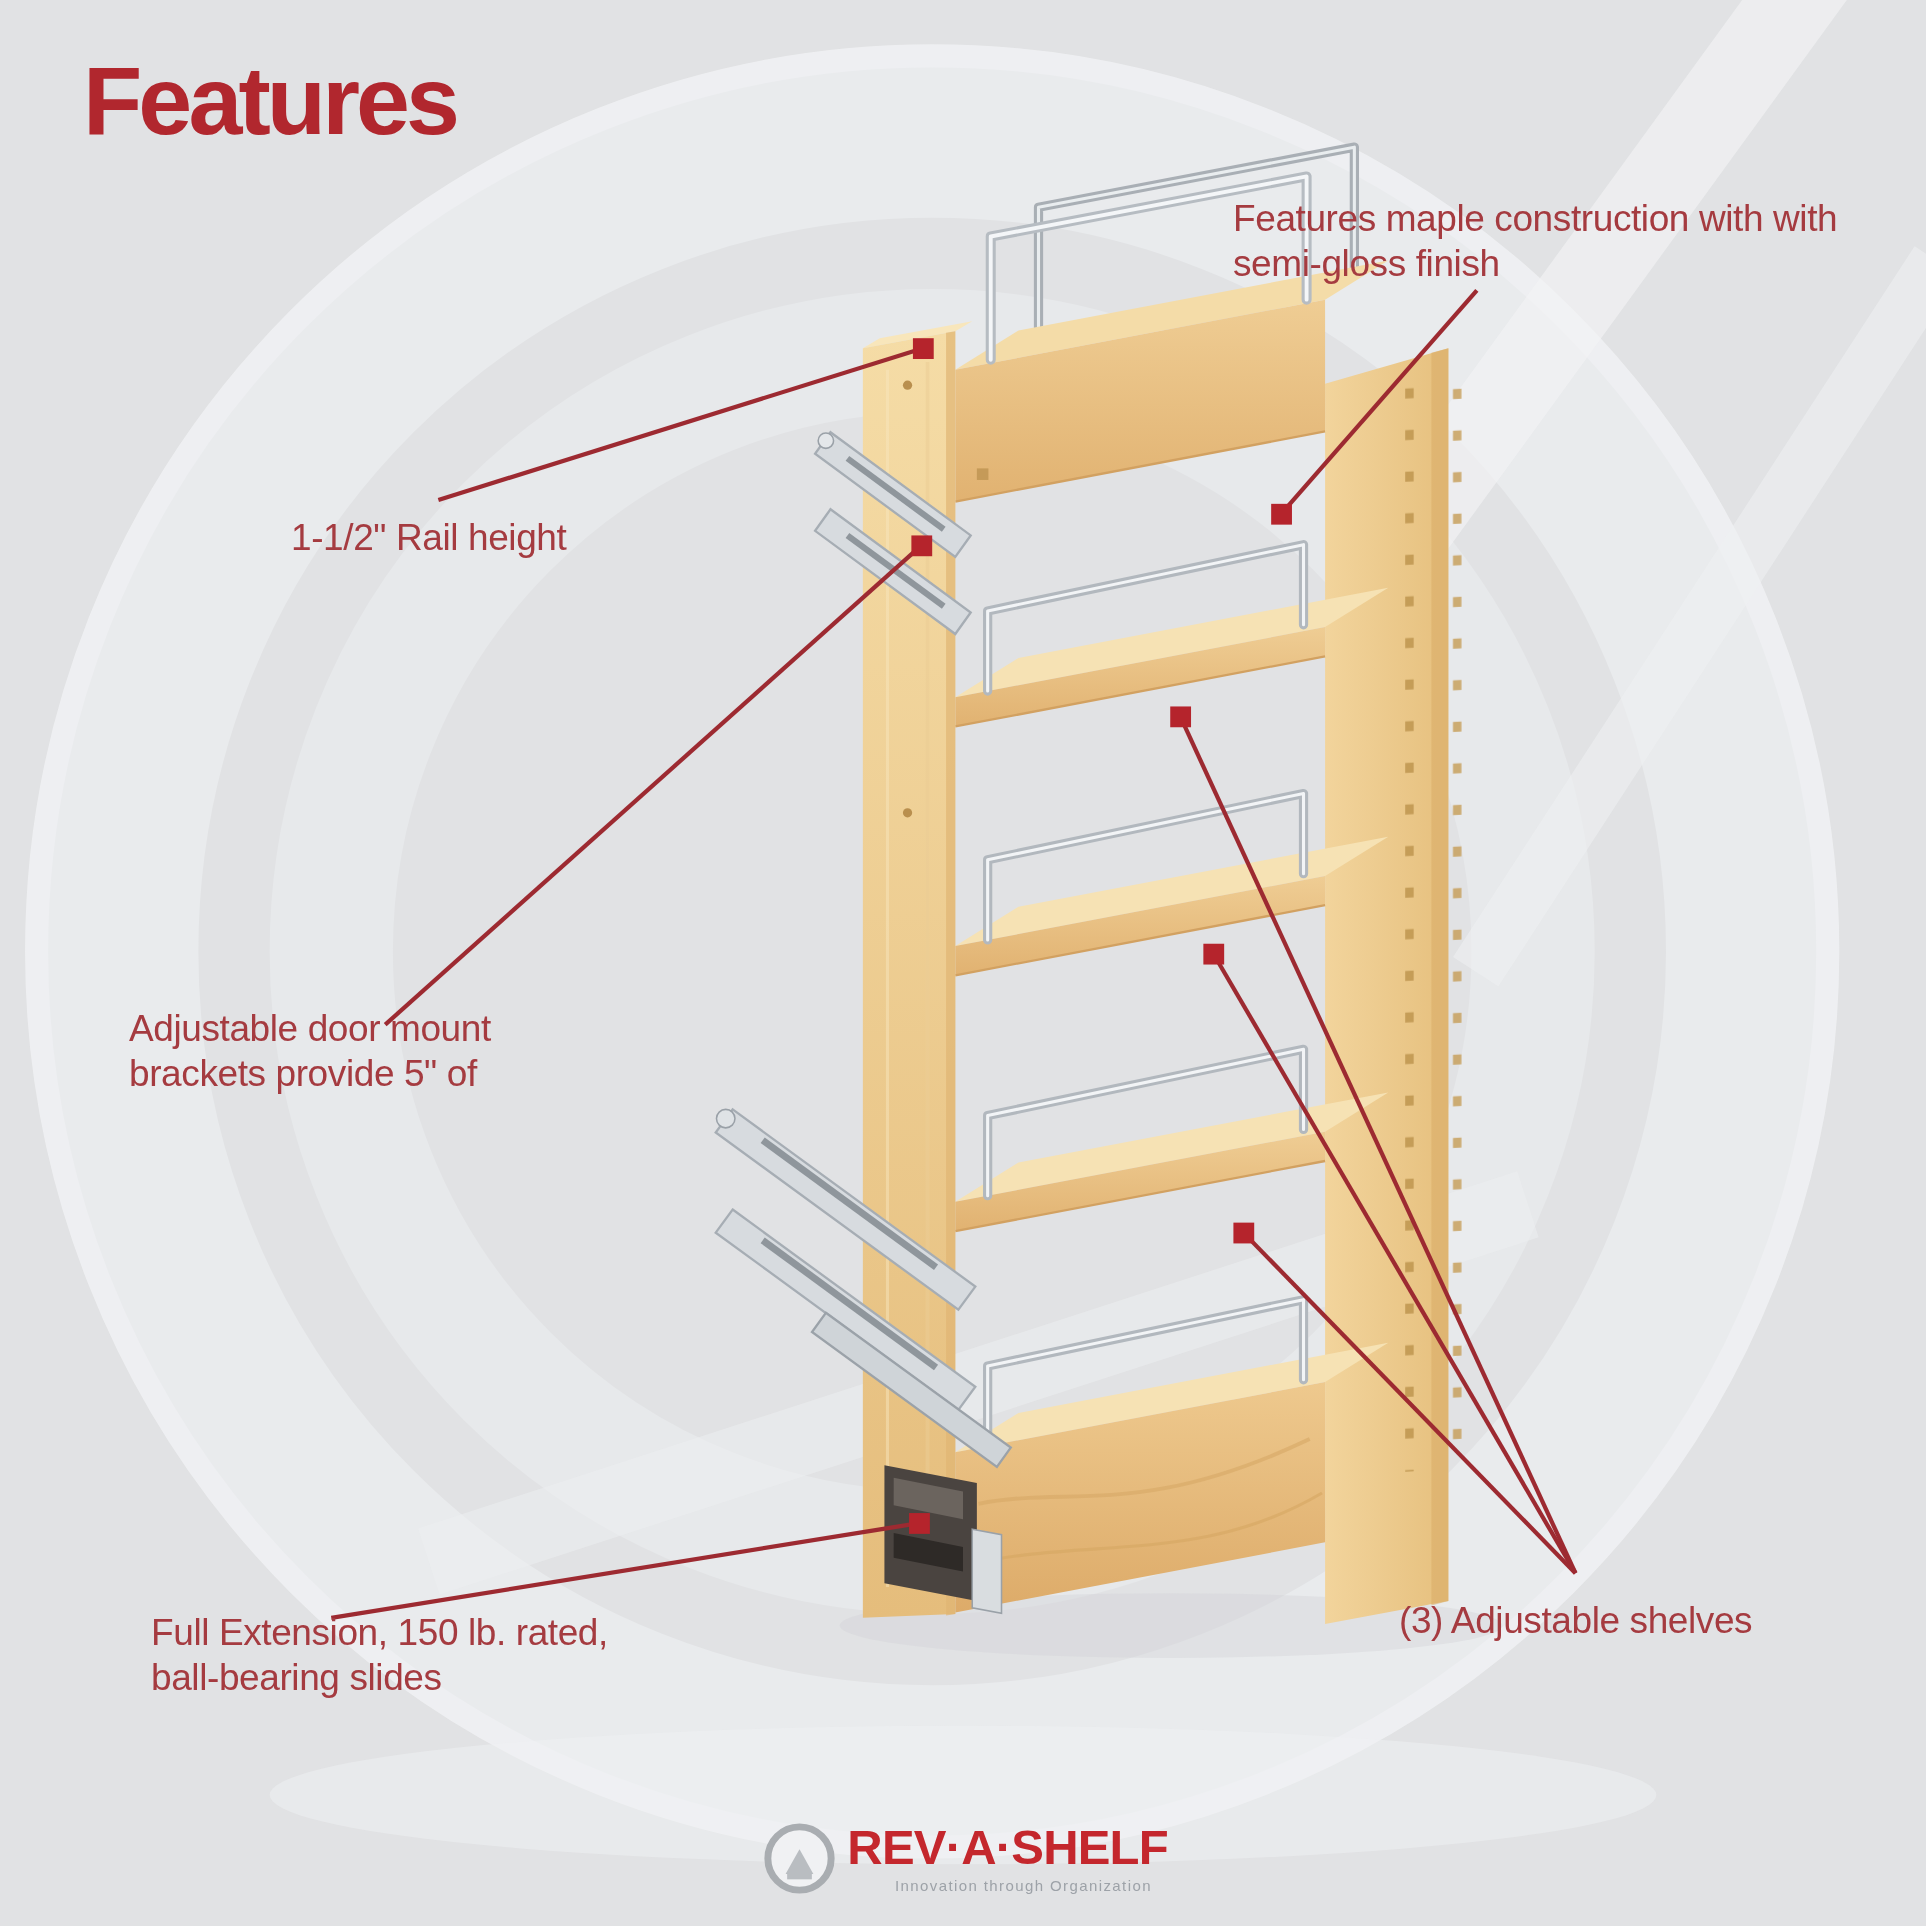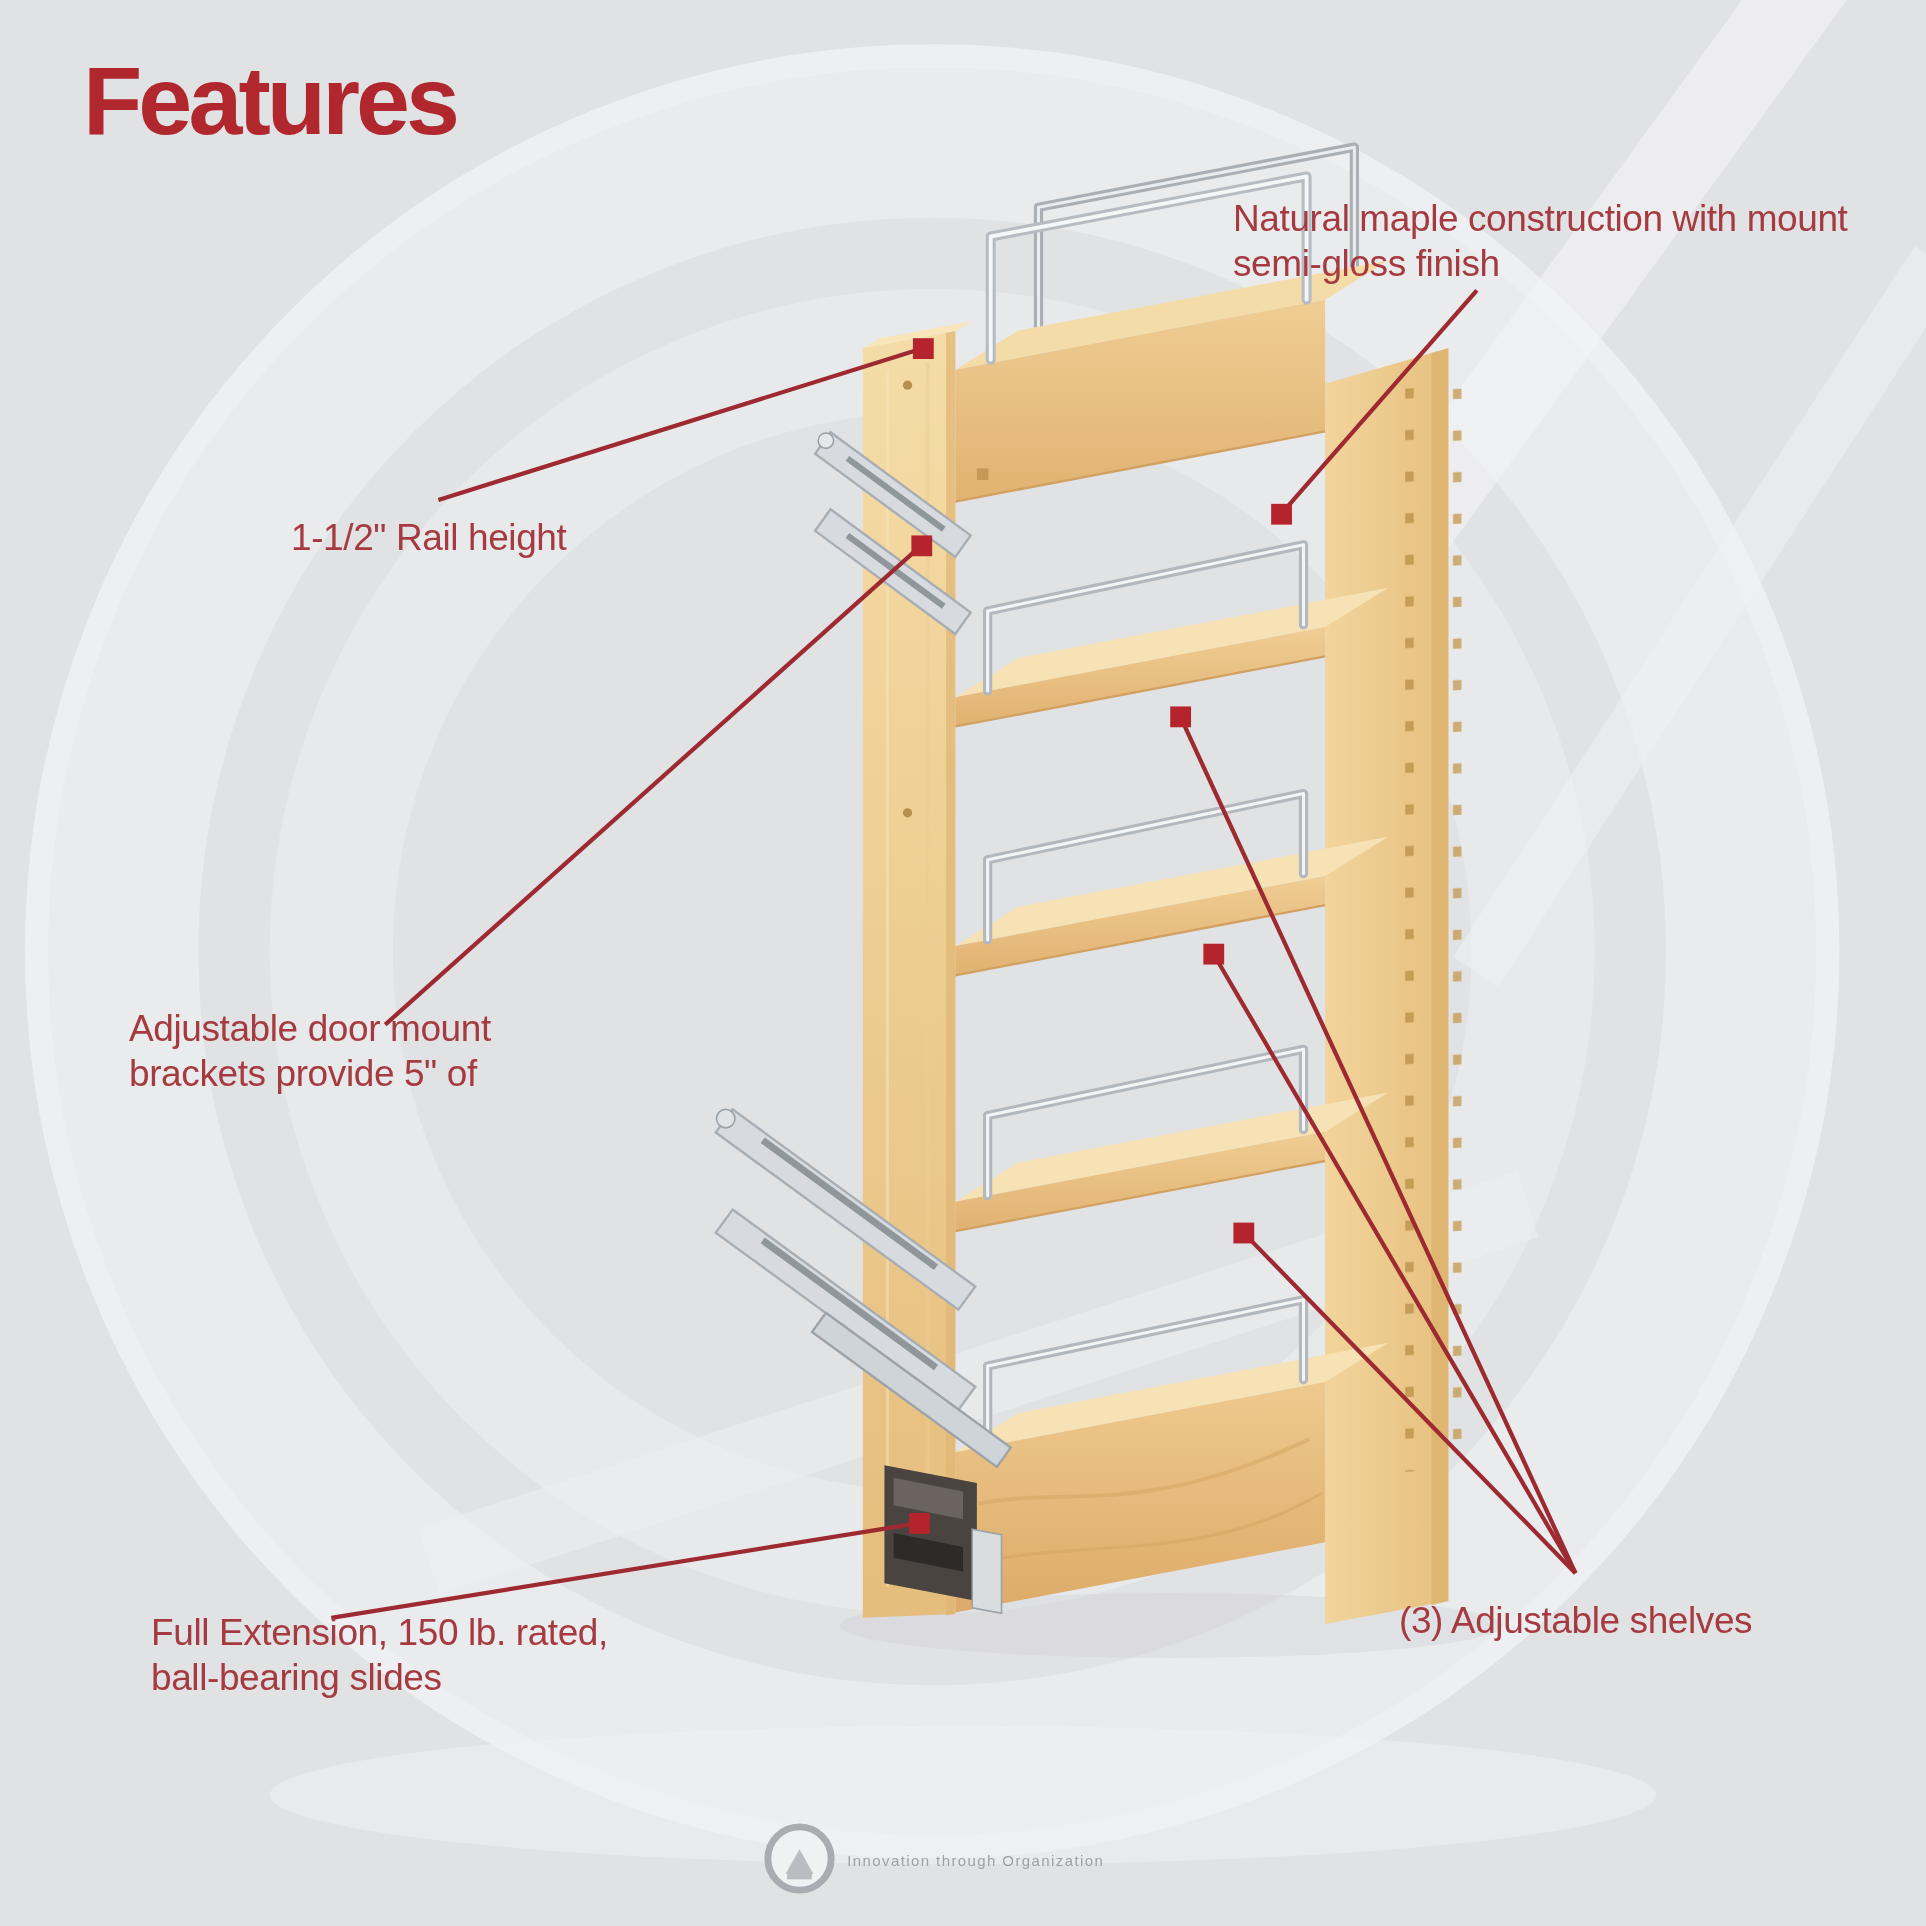--- a/index.html
+++ b/index.html
@@ -176,21 +176,21 @@
       <rect x="1180" y="1964" width="27" height="27"></rect>
       <rect x="1519" y="917" width="27" height="27"></rect>
       <rect x="1562" y="1225" width="27" height="27"></rect>
       <rect x="1601" y="1587" width="27" height="27"></rect>
     </g>
   </svg>
 
   <div class="page-title">Features</div>
 
   <div class="callout-label lbl-natural-maple">
-    <div>Natural maple construction with mount</div>
+    <div>Features maple construction with with</div>
     <div>semi-gloss finish</div>
   </div>
 
   <div class="callout-label lbl-rail-height">
     <div>1-1/2" Rail height</div>
   </div>
 
   <div class="callout-label lbl-door-mount">
     <div>Adjustable door mount</div>
     <div>brackets provide 5" of</div>
@@ -205,18 +205,19 @@
     <div>(3) Adjustable shelves</div>
   </div>
 
   <div class="logo">
     <svg class="logo-icon" viewBox="0 0 92 92">
       <circle cx="46" cy="46" r="41" fill="#f0f1f3" stroke="#a9adb1" stroke-width="9"></circle>
       <polygon points="46,34 64,66 28,66" fill="#b9bdc1"></polygon>
       <rect x="30" y="66" width="32" height="7" fill="#b9bdc1"></rect>
     </svg>
     <div class="logo-textblock">
+      <div class="logo-wordmark">REV·A·SHELF</div>
       <div class="logo-tagline">Innovation through Organization</div>
     </div>
   </div>
 
 </div>
 
 
 </body></html>

